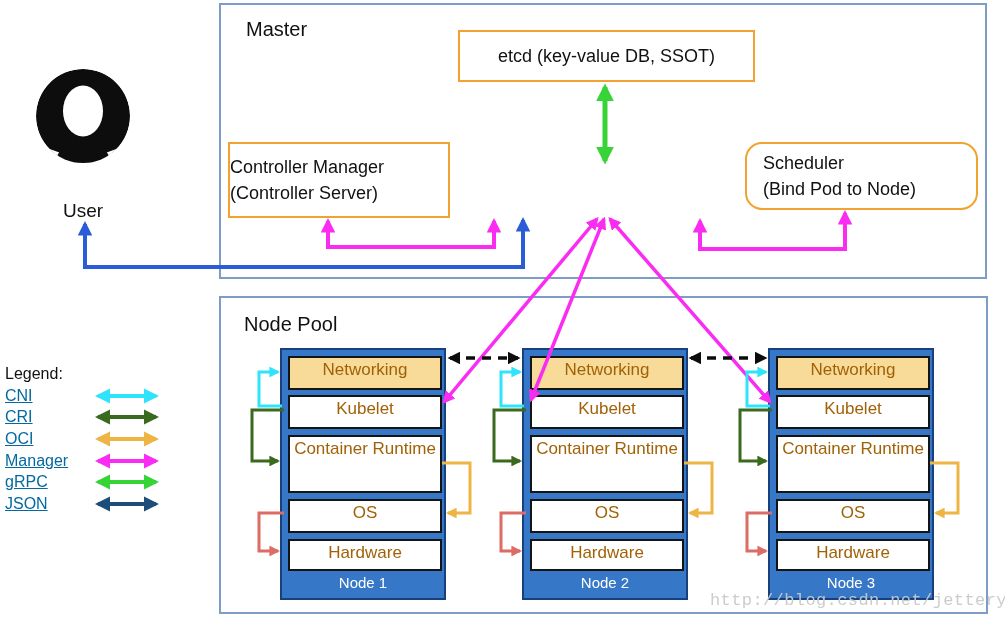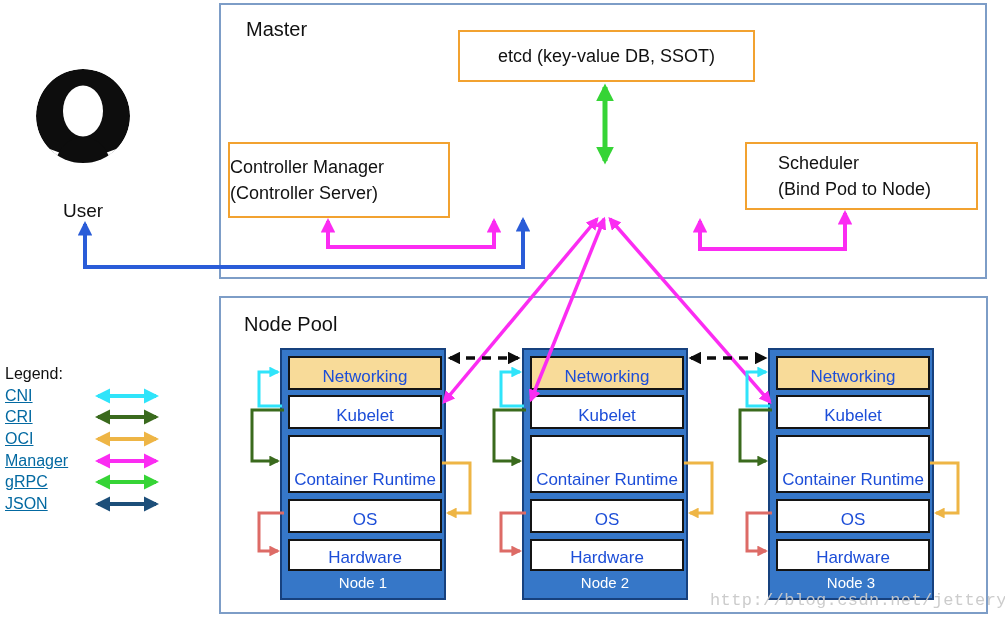--- a/index.html
+++ b/index.html
@@ -5,22 +5,22 @@
   html,body{margin:0;padding:0;background:#fff;font-family:"Liberation Sans",sans-serif;}
   #canvas{position:relative;width:1005px;height:621px;background:#fff;overflow:hidden;}
   .abs{position:absolute;}
   .container{position:absolute;border:2px solid #7d9dc7;background:#fff;box-sizing:border-box;}
   .sec-title{position:absolute;font-size:20px;color:#111;margin-left:9px;}
   .obox{position:absolute;border:2px solid #f2a230;background:#fff;box-sizing:border-box;
         display:flex;flex-direction:column;justify-content:center;font-size:18px;color:#111;line-height:26px;}
   .obox.center{align-items:center;text-align:center;}
   .node{position:absolute;background:#3677c8;border:2px solid #17417e;box-sizing:border-box;z-index:2;}
   .layer{position:absolute;left:6px;width:154px;background:#fff;border:2px solid #141414;box-sizing:border-box;
-         display:flex;align-items:flex-end;justify-content:center;text-align:center;
-         font-size:17px;color:#1d4ed8;line-height:23px;}
+         display:flex;align-items:flex-start;justify-content:center;text-align:center;
+         font-size:17px;color:#a16207;line-height:23px;}
   .layer.tan{background:#f8db99;}
   .node-label{position:absolute;left:0;width:100%;top:220px;height:26px;line-height:26px;
               text-align:center;color:#fff;font-size:15px;}
   #legend{position:absolute;left:5px;top:362px;z-index:3;}
   #legend .ltitle{font-size:16px;color:#111;height:23px;line-height:23px;}
   .legend-row{display:flex;align-items:center;height:21.6px;}
   .legend-row a{display:block;width:83px;font-size:16px;color:#0369a1;}
   .legend-row svg{display:block;}
   #arrows{position:absolute;left:0;top:0;z-index:4;pointer-events:none;}
   #user-label{position:absolute;left:43px;top:188px;width:80px;text-align:center;font-size:19px;color:#111;margin-top:12px;}
@@ -41,21 +41,21 @@
   <div class="obox center" style="left:458px;top:30px;width:297px;height:52px;">
     <span>etcd (key-value DB, SSOT)</span>
   </div>
 
   <div class="obox" style="left:228px;top:142px;width:222px;height:76px;padding-left:0;">
     <span>Controller Manager</span>
     <span>(Controller Server)</span>
   </div>
 
 
-  <div class="obox" style="left:745px;top:142px;width:233px;height:68px;padding-left:31px;">
+  <div class="obox" style="left:745px;top:142px;width:233px;height:68px;padding-left:16px;border-radius:17px;">
     <span>Scheduler</span>
     <span>(Bind Pod to Node)</span>
   </div>
 
   <svg class="abs" style="left:33px;top:66px;" width="100" height="100" viewBox="0 0 100 100">
     <clipPath id="discClip">
         <circle cx="50" cy="50" r="47"></circle>
       </clipPath>
     <g clip-path="url(#discClip)">
       <circle cx="50" cy="50" r="47" fill="#0d0d0d"></circle>

